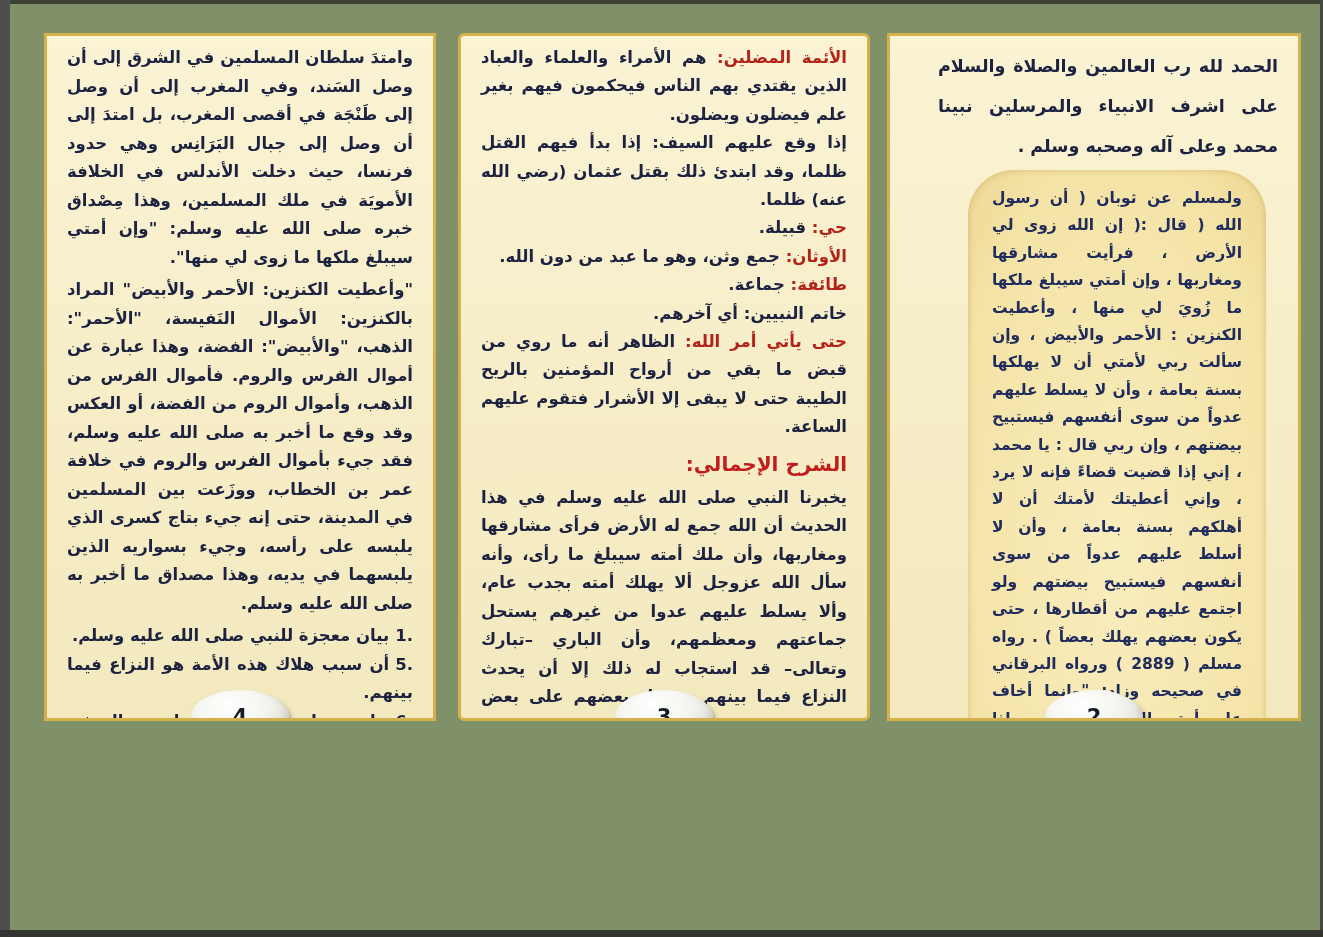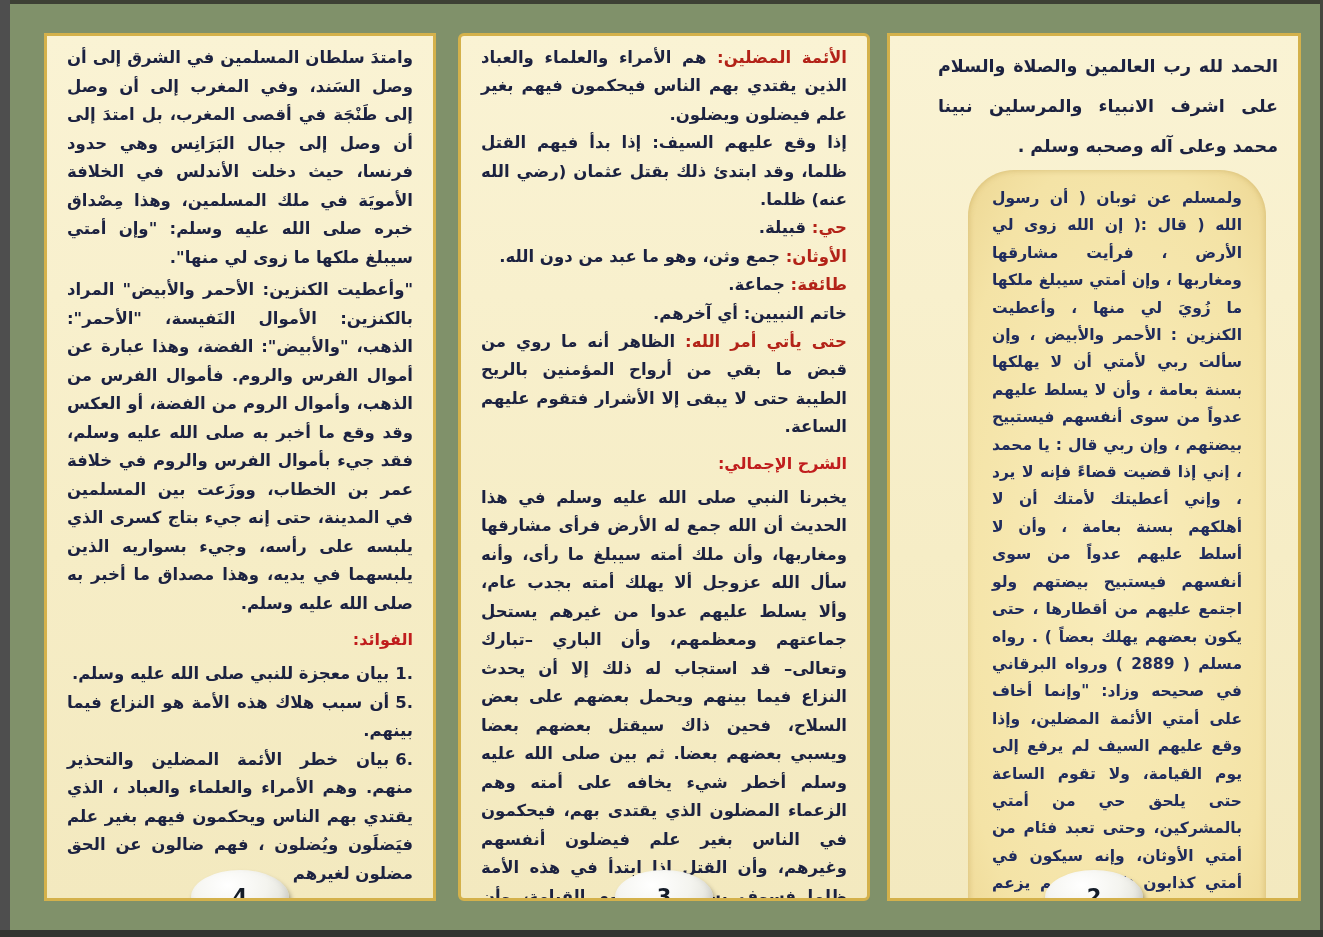--- a/index.html
+++ b/index.html
@@ -8,21 +8,21 @@
     background:#80916a;
     font-family:"DejaVu Sans",sans-serif;
   }
   
   .frame-left{position:absolute;left:0;top:0;width:10px;height:937px;background:#4e4e4e;}
   .frame-top{position:absolute;left:0;top:0;width:1323px;height:4px;background:#3d4034;}
   .frame-right{position:absolute;right:0;top:0;width:3px;height:937px;background:#454840;}
   .frame-bottom{position:absolute;left:0;bottom:0;width:1323px;height:7px;background:#333430;}
 
   .page{
-    position:absolute;top:33px;height:868px;box-sizing:border-box;
+    position:absolute;top:33px;height:688px;box-sizing:border-box;
     background:linear-gradient(180deg,#faf3d4 0%,#f6edc6 60%,#f3e9bf 100%);
     border:3px solid #d4b14b;
     padding:8px 20px 40px 20px;
     direction:rtl;
     overflow:hidden;
     color:#1c2240;
     font-weight:700;
   }
   .page-4{left:44px;width:392px;}
   .page-3{left:458px;width:412px;border-radius:6px;}
@@ -34,21 +34,21 @@
     background:radial-gradient(ellipse at 38% 28%,#ffffff 0%,#f4f4ef 45%,#e2e2da 75%,#cfcfc5 100%);
     box-shadow:2px 4px 5px rgba(0,0,0,.35), inset -3px -4px 7px rgba(0,0,0,.10);
     display:flex;align-items:center;justify-content:center;
     font-size:21px;font-weight:800;color:#141c28;z-index:5;
   }
 
   .body-text{font-size:16.5px;line-height:28.5px;text-align:justify;margin:0;}
   .para{margin:0 0 4px 0;}
   .red{color:#b32318;}
   .heading{
-    color:#c01d1d;font-size:16px;line-height:36px;font-weight:800;
+    color:#c01d1d;font-size:20px;line-height:36px;font-weight:800;
     text-align:right;margin:4px 0 2px 0;
   }
 
   
   .p2-header{font-size:17.5px;line-height:40px;text-align:justify;margin:2px 0 4px 0;}
   .hadith-box{
     margin:4px 12px 10px 30px;
     border-radius:46px;
     padding:15px 24px 17px 24px;
     background:radial-gradient(ellipse 115% 95% at 50% 45%,
@@ -69,21 +69,20 @@
 <body>
 
 <div class="frame-top"></div>
 <div class="frame-left"></div>
 <div class="frame-right"></div>
 <div class="frame-bottom"></div>
 
 <div class="page page-4">
   <p class="body-text para">وامتدَ سلطان المسلمين في الشرق إلى أن وصل السَند، وفي المغرب إلى أن وصل إلى طَنْجَة في أقصى المغرب، بل امتدَ إلى أن وصل إلى جبال البَرَانِس وهي حدود فرنسا، حيث دخلت الأندلس في الخلافة الأمويَة في ملك المسلمين، وهذا مِصْداق خبره صلى الله عليه وسلم: "وإن أمتي سيبلغ ملكها ما زوى لي منها".</p>
   <p class="body-text para">"وأعطيت الكنزين: الأحمر والأبيض" المراد بالكنزين: الأموال النَفيسة، "الأحمر": الذهب، "والأبيض": الفضة، وهذا عبارة عن أموال الفرس والروم. فأموال الفرس من الذهب، وأموال الروم من الفضة، أو العكس وقد وقع ما أخبر به صلى الله عليه وسلم، فقد جيء بأموال الفرس والروم في خلافة عمر بن الخطاب، ووزَعت بين المسلمين في المدينة، حتى إنه جيء بتاج كسرى الذي يلبسه على رأسه، وجيء بسواريه الذين يلبسهما في يديه، وهذا مصداق ما أخبر به صلى الله عليه وسلم.</p>
-  <div class="heading">الفوائد:</div>
   <p class="li"><span class="num">1.</span><span>بيان معجزة للنبي صلى الله عليه وسلم.</span></p>
   <p class="li"><span class="num">5.</span><span>أن سبب هلاك هذه الأمة هو النزاع فيما بينهم.</span></p>
   <p class="li"><span class="num">6.</span><span>بيان خطر الأئمة المضلين والتحذير منهم. وهم الأمراء والعلماء والعباد ، الذي يقتدي بهم الناس ويحكمون فيهم بغير علم فيَضلَون ويُضلون ، فهم ضالون عن الحق مضلون لغيرهم</span></p>
 
   <div class="page-num">4</div>
 </div>
 
 <div class="page page-3">
   <p class="def"><span class="term red">الأئمة المضلين:</span> <span>هم الأمراء والعلماء والعباد الذين يقتدي بهم الناس فيحكمون فيهم بغير علم فيضلون ويضلون.</span></p>
   <p class="def"><span class="term dark">إذا وقع عليهم السيف:</span> <span>إذا بدأ فيهم القتل ظلما، وقد ابتدئ ذلك بقتل عثمان (رضي الله عنه) ظلما.</span></p>

